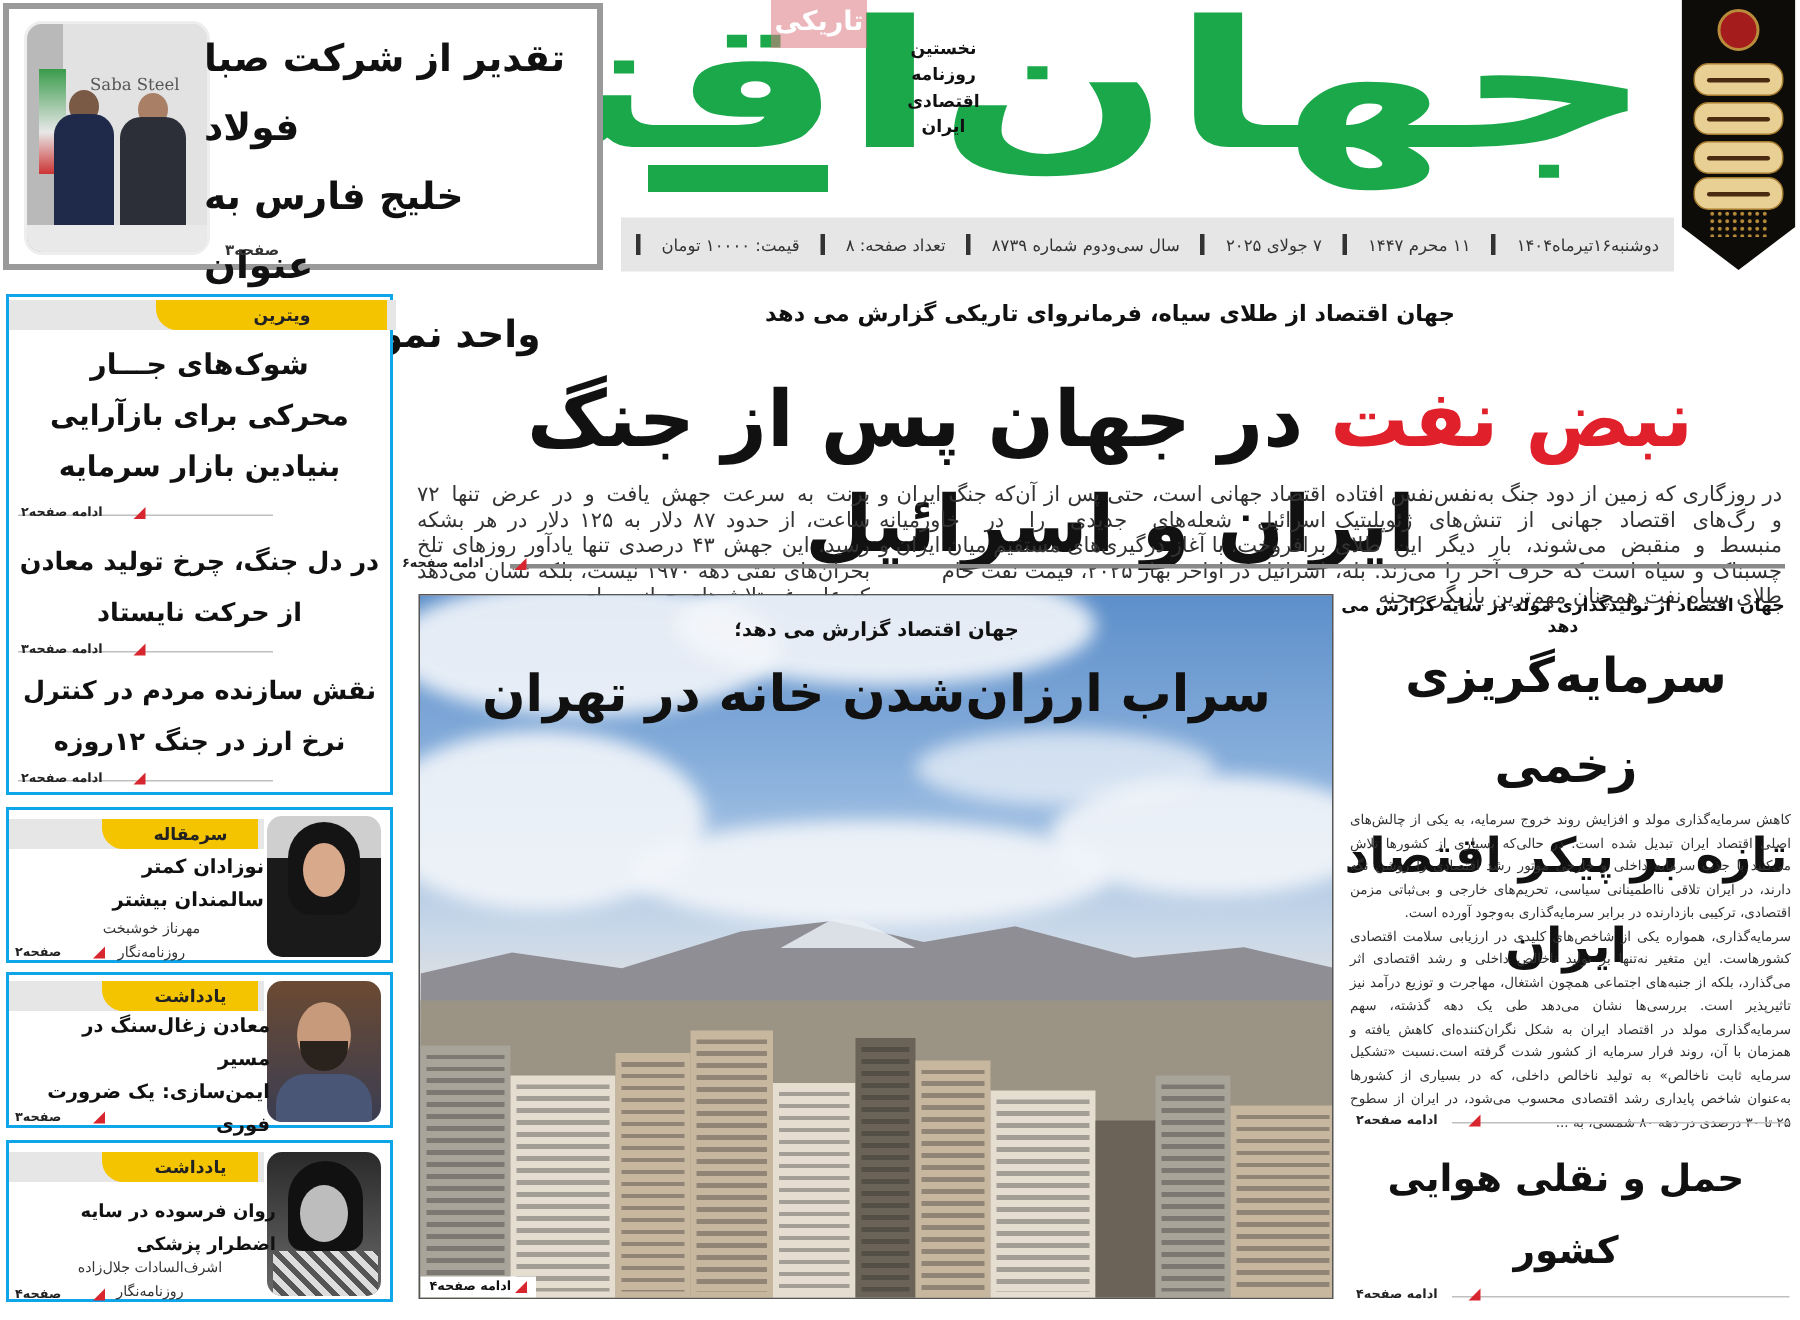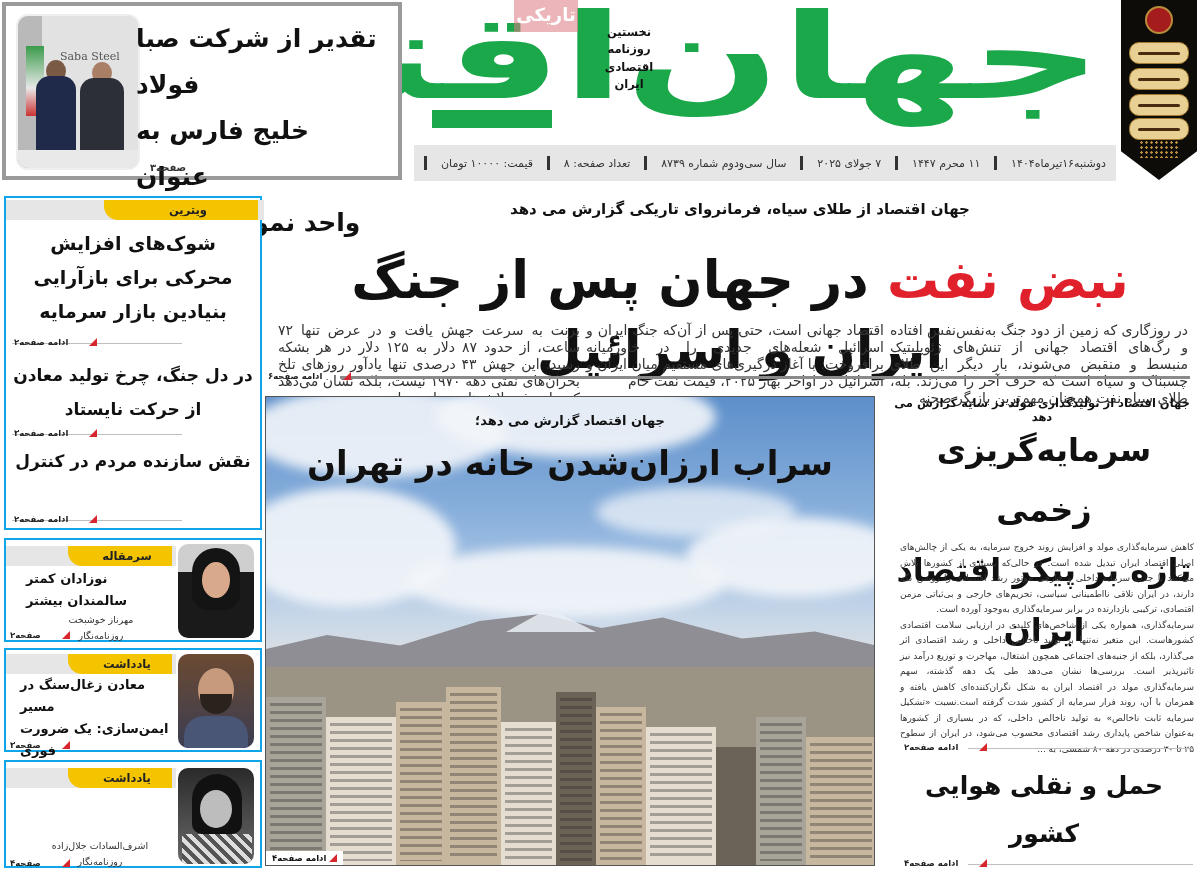--- a/index.html
+++ b/index.html
@@ -95,36 +95,36 @@
   .cont {
     position: absolute; font-size: 8.5px; color: #222; font-weight: bold;
     display: flex; align-items: center; gap: 21px; white-space: nowrap;
   }
   .cont .tri { width: 0; height: 0; border-left: 8px solid transparent; border-bottom: 8px solid #d7262e; }
   .cont-line { position:absolute; height:1px; background:#bfbfbf; }
 
   .lhead { position:absolute; text-align:center; font-weight:bold; color:#111; }
 
   .portrait { position:absolute; border-radius:10px; overflow:hidden; }
-  .op-title { position:absolute; text-align:left; font-weight:bold; font-size:13px; line-height:22px; color:#111; }
+  .op-title { position:absolute; text-align:right; font-weight:bold; font-size:13px; line-height:22px; color:#111; }
   .op-author { position:absolute; text-align:center; font-size:9.5px; line-height:16px; color:#333; }
 
   
   .kicker { position:absolute; font-weight:bold; color:#111; text-align:center; }
   .lead-head {
     left: 300px; top: 245px; width: 880px; text-align: center;
     font-size: 52px; font-weight: bold; line-height: 70px; color: #111; letter-spacing: -1px;
   }
   .lead-head .red { color: #e0202a; text-align: right; }
   .bodytext { position:absolute; font-size: 14px; line-height: 17px; color: #333; text-align: justify; }
   .hr-thick { position:absolute; height:3px; background:#8a8a8a; }
 
   
   .photo {
-    left: 265px; top: 396px; width: 610px; height: 470px; overflow: hidden;
+    left: 279px; top: 396px; width: 610px; height: 470px; overflow: hidden;
     border: 1px solid #555;
     background: linear-gradient(180deg, #5d8fca 0%, #8fb4de 28%, #c9d8e9 48%, #d8dde3 54%, #b9b8b4 60%, #a6a39c 66%, #8d8679 100%);
   }
   .cloud { position:absolute; background:#f3f6fa; border-radius:50%; filter: blur(6px); opacity:0.9; }
   .mountain { position:absolute; background:#8f8e94; }
   .bldg { position:absolute; background:#c8b79f; }
   .bldg.dark { background:#6b6357; }
   .bldg.light { background:#e4ddd0; }
   .bldg.grey { background:#a8a49a; }
   .bldg .win { position:absolute; inset:6px 4px; background: repeating-linear-gradient(180deg, rgba(40,40,40,0.35) 0 3px, transparent 3px 8px); }
@@ -208,21 +208,21 @@
     <div>واحد نمونه صنعتی</div>
   </div>
   <div class="ad-page">صفحه۳</div>
 </div>
 
 <div class="abs lbox" style="left:4px; top:196px; width:258px; height:334px;">
   <div class="label-bg" style="left:0; top:2px; width:258px;"></div>
   <div class="label-tab" style="right:2px; top:2px; width:140px;">ویترین</div>
 
   <div class="lhead" style="left:6px; right:6px; top:28px; font-size:19px; line-height:34px;">
-    <div>شوک‌های افزایش</div>
+    <div>شوک‌های جـــار</div>
     <div>محرکی برای بازآرایی</div>
     <div>بنیادین بازار سرمایه</div>
   </div>
   <div class="cont-line" style="left:6px; width:170px; top:145px;"></div>
   <div class="cont" style="left:8px; top:139px;">
     <span class="tri"></span>
     <span>ادامه صفحه۲</span>
   </div>
 
   <div class="lhead" style="left:6px; right:6px; top:160px; font-size:17px; line-height:34px;">
@@ -230,20 +230,21 @@
     <div>از حرکت نایستاد</div>
   </div>
   <div class="cont-line" style="left:6px; width:170px; top:236px;"></div>
   <div class="cont" style="left:8px; top:230px;">
     <span class="tri"></span>
     <span>ادامه صفحه۳</span>
   </div>
 
   <div class="lhead" style="left:6px; right:6px; top:246px; font-size:17px; line-height:34px;">
     <div>نقش سازنده مردم در کنترل</div>
+    <div>نرخ ارز در جنگ ۱۲روزه</div>
   </div>
   <div class="cont-line" style="left:6px; width:170px; top:322px;"></div>
   <div class="cont" style="left:8px; top:316px;">
     <span class="tri"></span>
     <span>ادامه صفحه۲</span>
   </div>
 </div>
 
 <div class="abs lbox" style="left:4px; top:538px; width:258px; height:104px;">
   <div class="label-bg" style="left:0; top:6px; width:170px;"></div>
@@ -284,20 +285,23 @@
   </div>
 </div>
 
 <div class="abs lbox" style="left:4px; top:760px; width:258px; height:108px;">
   <div class="label-bg" style="left:0; top:6px; width:170px;"></div>
   <div class="label-tab" style="right:88px; top:6px; width:90px;">یادداشت</div>
   <div class="portrait" style="right:6px; top:6px; width:76px; height:96px; background: linear-gradient(180deg,#2a2a2a,#6a6a6a);">
     <div style="position:absolute; left:14px; top:6px; width:50px; height:60px; border-radius:25px 25px 10px 10px; background:#111;"></div>
     <div style="position:absolute; left:22px; top:22px; width:32px; height:38px; border-radius:50%; background:#bdbdbd;"></div>
     <div style="position:absolute; left:4px; top:66px; width:70px; height:30px; background: repeating-linear-gradient(45deg,#ddd 0 4px,#555 4px 8px);"></div>
+  </div>
+  <div class="op-title" style="left:8px; width:170px; top:34px; font-size:12px;">
+    <div>روان فرسوده در سایه اضطرار پزشکی</div>
   </div>
   <div class="op-author" style="left:14px; width:160px; top:76px;">
     <div>اشرف‌السادات جلال‌زاده</div>
     <div>روزنامه‌نگار</div>
   </div>
   <div class="cont" style="left:4px; top:96px;">
     <span class="tri"></span>
     <span>صفحه۴</span>
   </div>
 </div>

